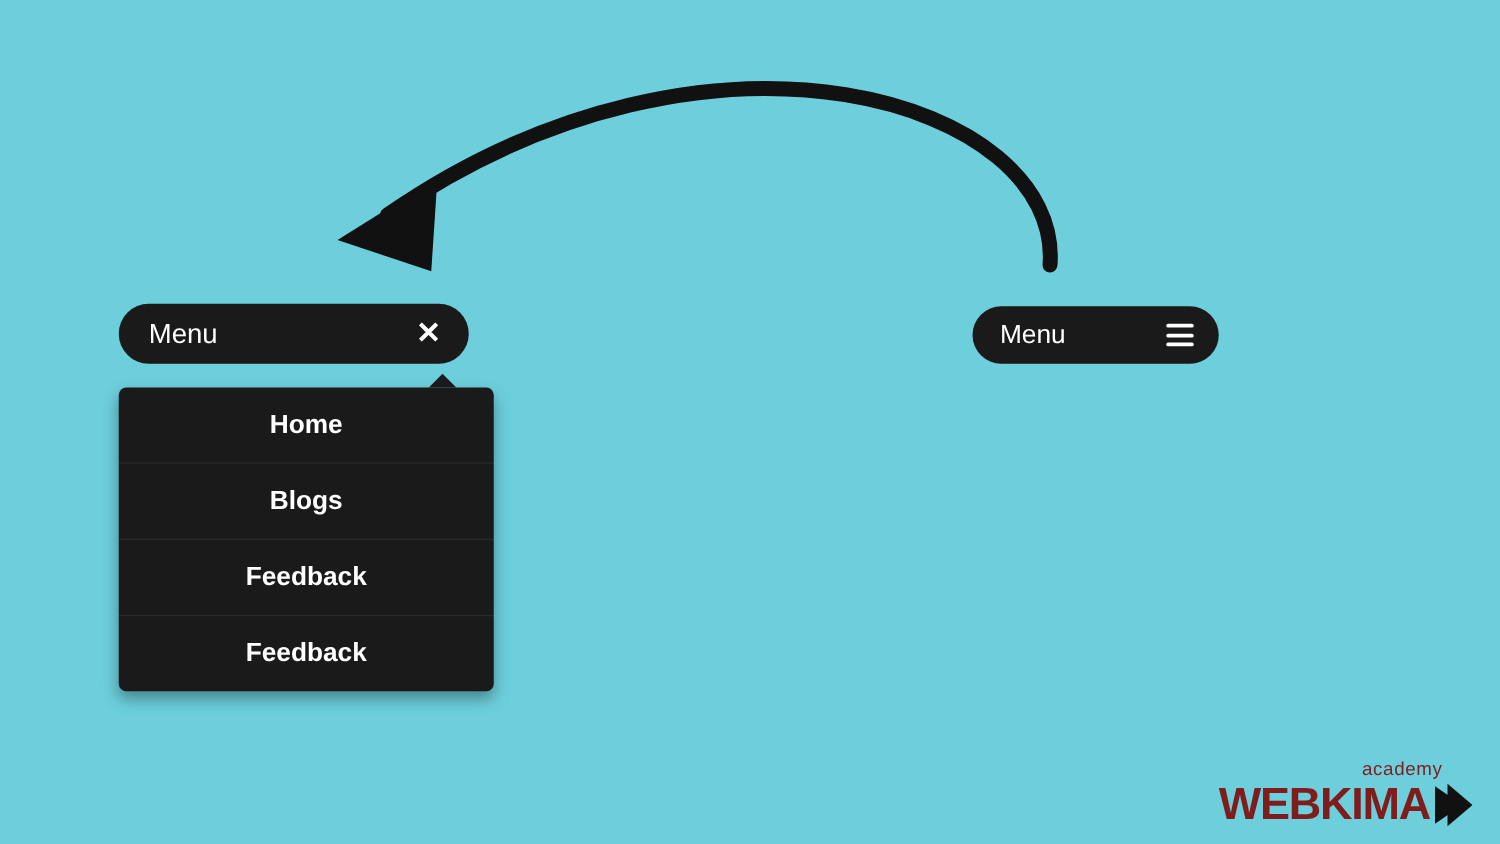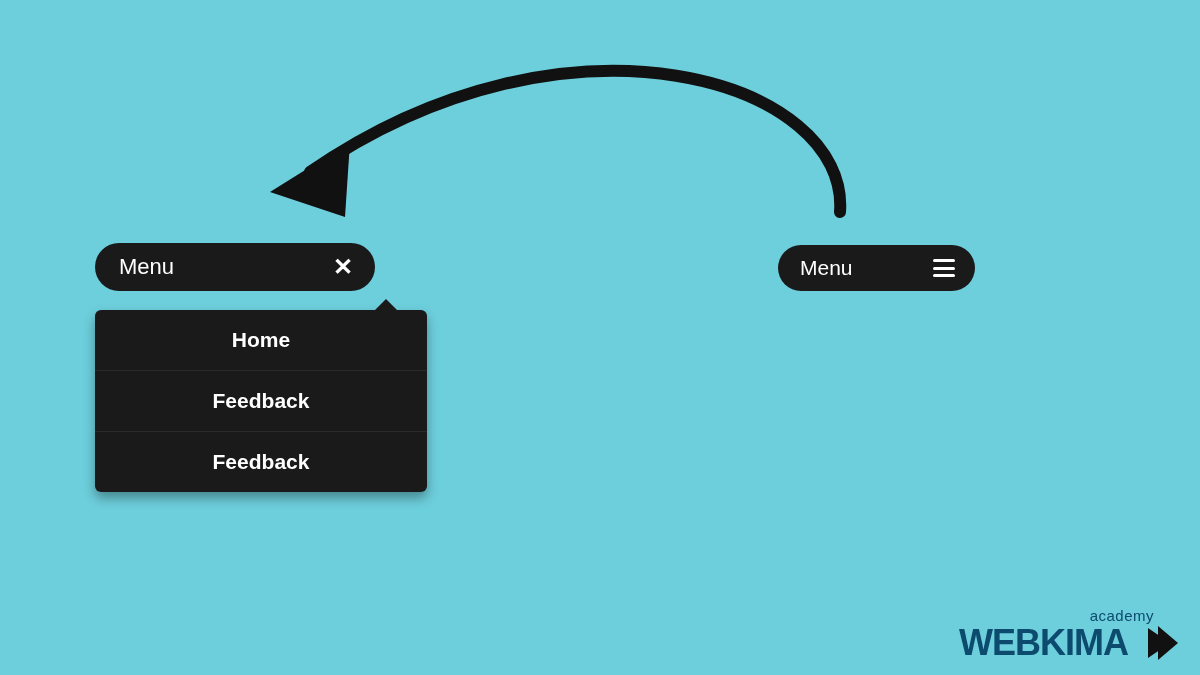--- a/index.html
+++ b/index.html
@@ -36,21 +36,21 @@
     font-size: 24px;
     font-weight: 700;
     line-height: 1;
     cursor: pointer;
   }
 
   .dropdown {
     position: absolute;
     left: 95px;
     top: 310px;
-    width: 332px;
+    width: 300px;
     background: #1a1a1a;
     border-radius: 6px;
     box-shadow: 0 6px 12px rgba(0,0,0,.35);
   }
   .dropdown::before {
     content: "";
     position: absolute;
     top: -11px;
     right: 30px;
     border-left: 11px solid transparent;
@@ -108,34 +108,34 @@
     width: 640px;
     height: 220px;
   }
 
   
   .logo {
     position: absolute;
     right: 22px;
     bottom: 14px;
     text-align: right;
-    color: #0c4a6e;
+    color: #7f1d1d;
     line-height: 1;
   }
   .logo-academy {
     font-size: 15px;
     font-weight: 500;
     letter-spacing: .5px;
     margin-bottom: 2px;
     padding-right: 24px;
   }
   .logo-row {
     display: flex;
-    align-items: center;
-    gap: 20px;
+    align-items: flex-end;
+    gap: 4px;
   }
   .logo-main {
     font-size: 36px;
     font-weight: 900;
     letter-spacing: -1px;
   }
   .logo-mark svg { display:block; }
 </style>
 </head>
 <body>
@@ -147,20 +147,21 @@
 
 <div class="menu-open">
   <div class="menu-pill">
     <span>Menu</span>
     <span class="close-x">✕</span>
   </div>
 </div>
 
 <div class="dropdown">
   <div class="dropdown-item">Home</div>
+  <div class="dropdown-item">Blogs</div>
   <div class="dropdown-item">Feedback</div>
   <div class="dropdown-item">Feedback</div>
 </div>
 
 <div class="menu-collapsed">
   <span>Menu</span>
   <div class="hamburger">
     <span></span>
       <span></span>
       <span></span>

